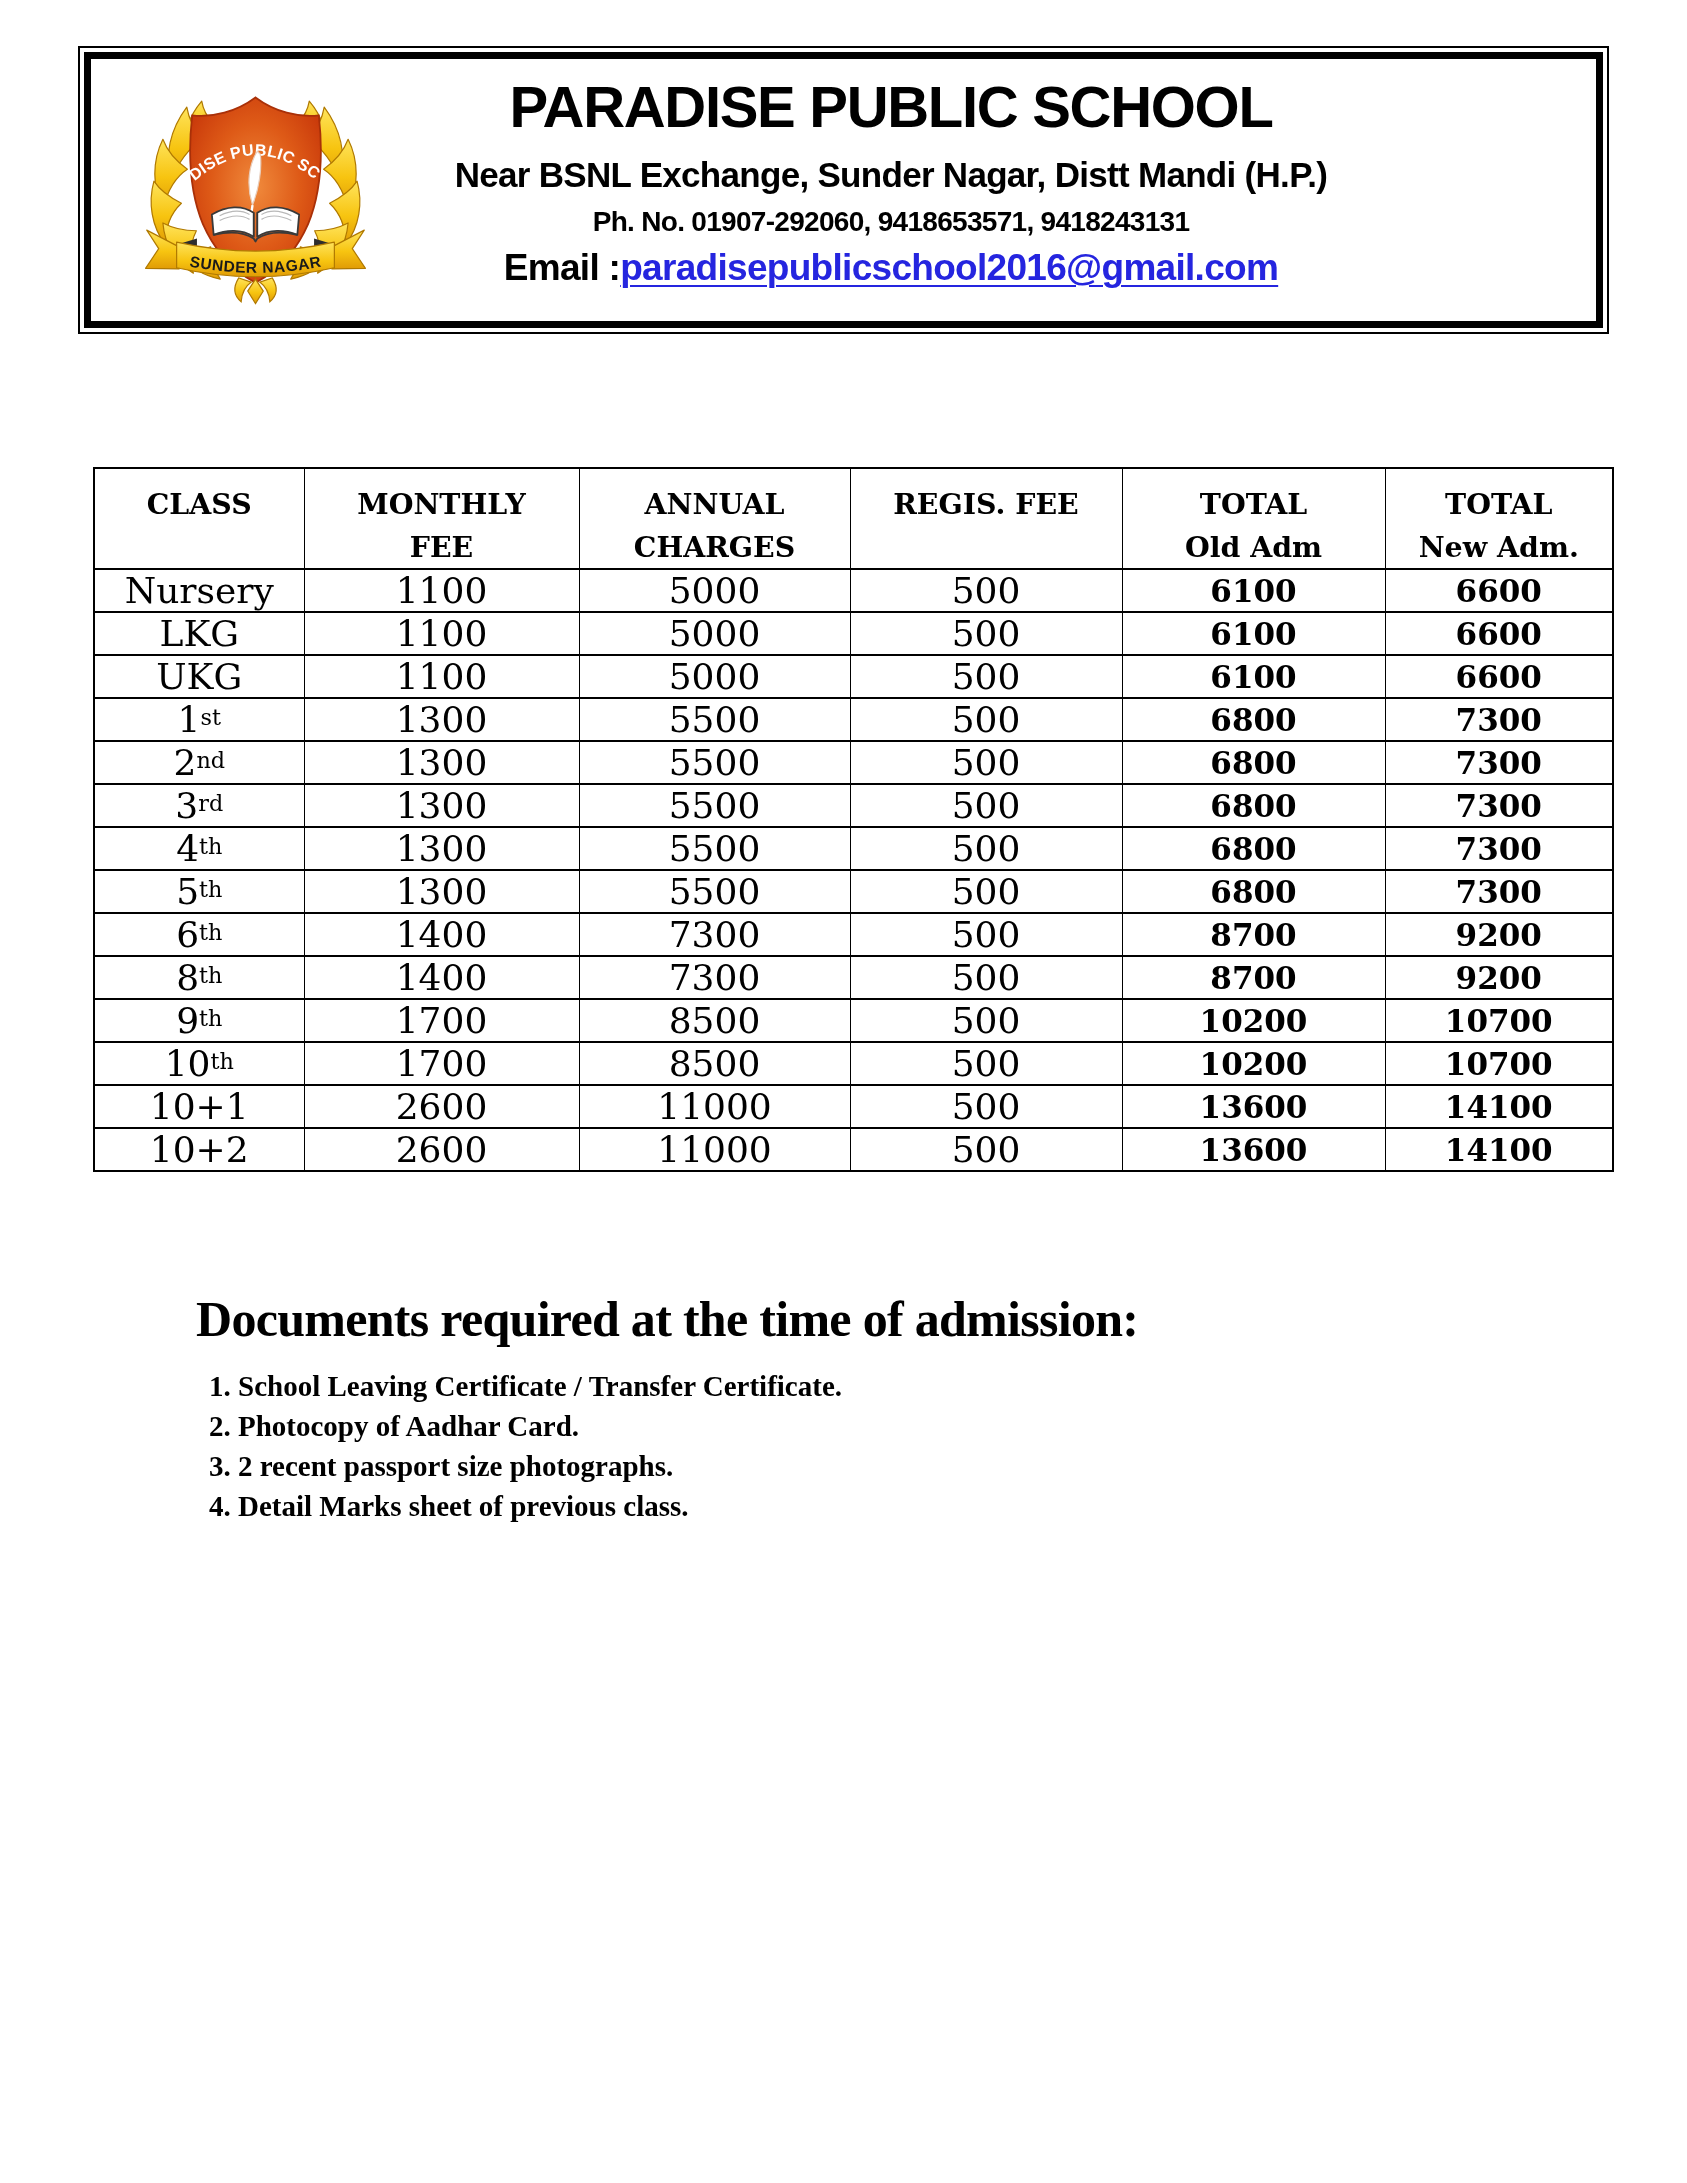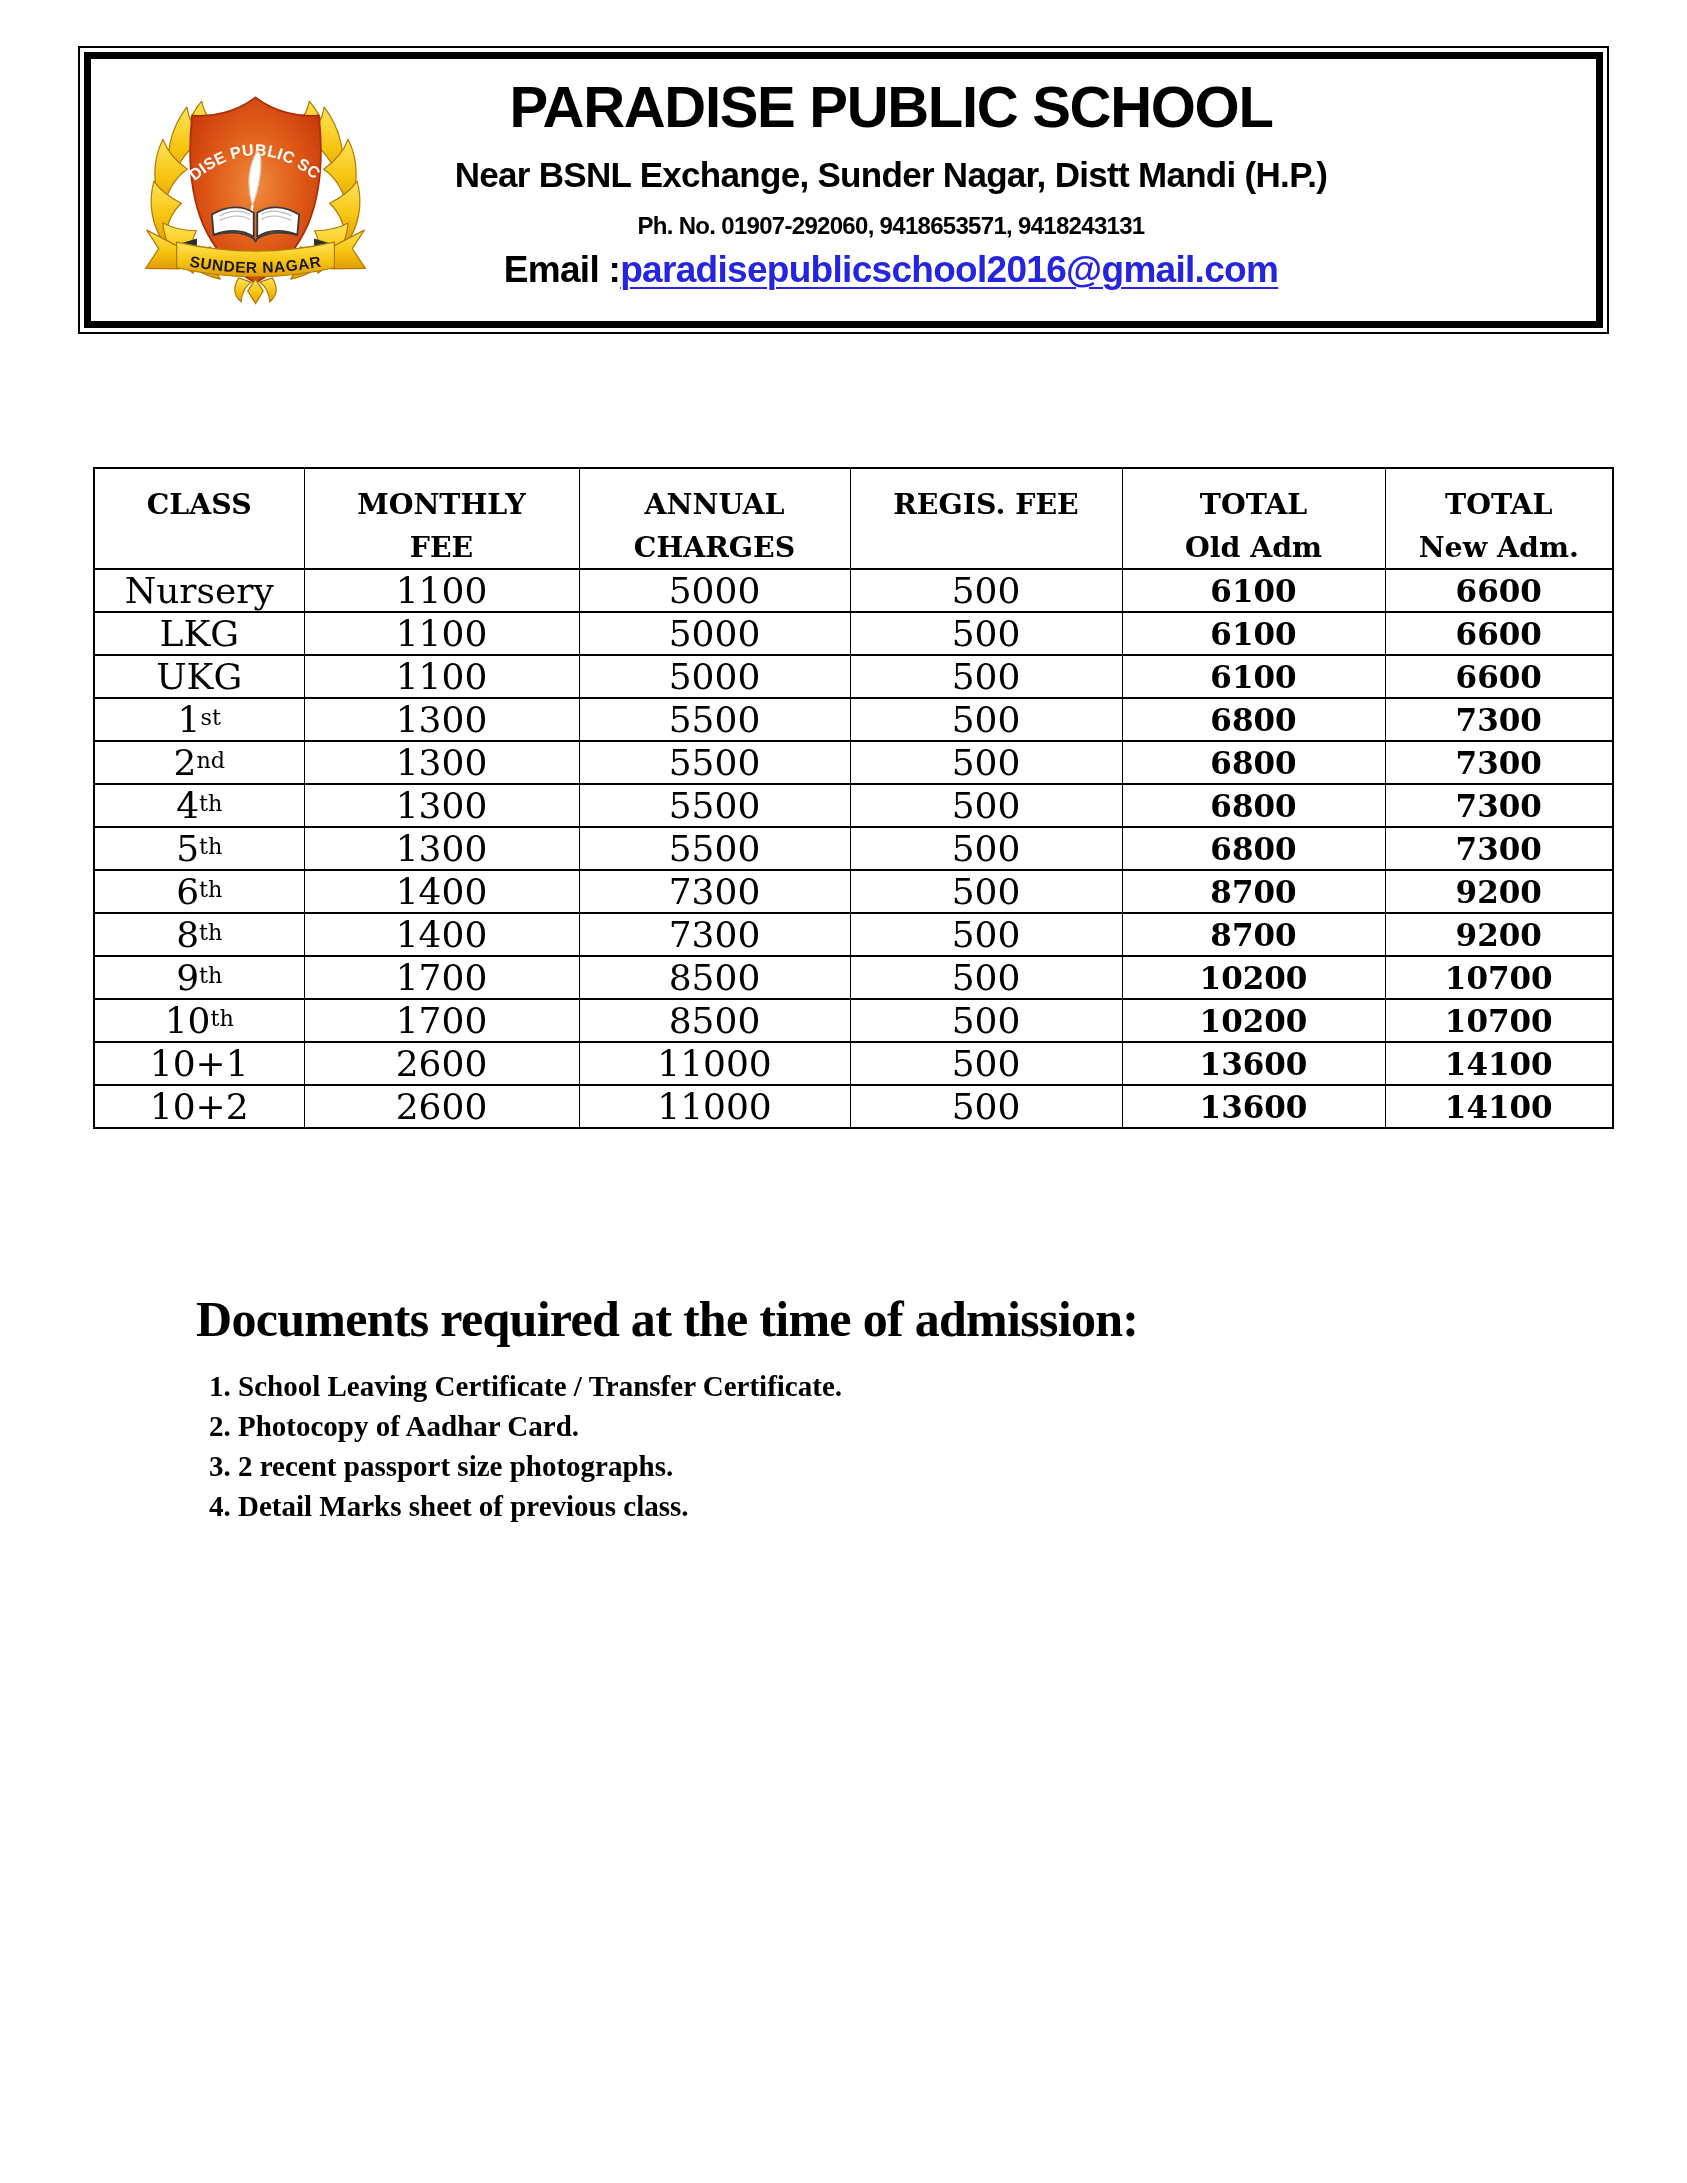--- a/index.html
+++ b/index.html
@@ -9,21 +9,21 @@
 
   
   .header-box{position:absolute;left:78px;top:46px;width:1531px;height:288px;
               border:2px solid #000;padding:4px;background:#fff;}
   .header-inner{width:100%;height:100%;border:7.3px solid #000;position:relative;background:#fff;}
   .logo-svg{position:absolute;left:45px;top:10.6px;width:239px;height:239px;}
   .head-text{position:absolute;left:218px;top:17px;width:1164px;text-align:center;}
   .school-name{font-family:"Liberation Sans",sans-serif;font-weight:bold;font-size:58px;
                letter-spacing:-1.3px;line-height:1.08;margin:0;white-space:nowrap;}
   .school-address{font-weight:bold;font-size:35px;letter-spacing:-0.7px;margin-top:16px;white-space:nowrap;}
-  .school-phone{font-weight:bold;font-size:24px;letter-spacing:-0.7px;margin-top:17px;white-space:nowrap;}
+  .school-phone{font-weight:bold;font-size:28px;letter-spacing:-0.7px;margin-top:11px;white-space:nowrap;}
   .school-email{font-weight:bold;font-size:37px;letter-spacing:-0.7px;margin-top:9.3px;white-space:nowrap;}
   .email-link{color:#2525DF;text-decoration:underline;text-decoration-thickness:2px;text-underline-offset:4.6px;}
 
   
   .fee-title{position:absolute;left:0;top:376px;width:100%;text-align:center;
              font-family:"DejaVu Serif",serif;font-weight:bold;font-size:44px;letter-spacing:0px;}
 
   
   .fee-table{position:absolute;left:93px;top:467px;width:1518px;border-collapse:collapse;
              table-layout:fixed;border:2px solid #000;}
@@ -207,20 +207,28 @@
 
         <tr>
           <td class="c-class"><span>2</span><sup>nd</sup></td>
           <td class="c-plain">1300</td>
           <td class="c-plain">5500</td>
           <td class="c-plain">500</td>
           <td class="c-bold">6800</td>
           <td class="c-bold">7300</td>
         </tr>
 
+        <tr>
+          <td class="c-class"><span>3</span><sup>rd</sup></td>
+          <td class="c-plain">1300</td>
+          <td class="c-plain">5500</td>
+          <td class="c-plain">500</td>
+          <td class="c-bold">6800</td>
+          <td class="c-bold">7300</td>
+        </tr>
 
         <tr>
           <td class="c-class"><span>4</span><sup>th</sup></td>
           <td class="c-plain">1300</td>
           <td class="c-plain">5500</td>
           <td class="c-plain">500</td>
           <td class="c-bold">6800</td>
           <td class="c-bold">7300</td>
         </tr>
 

